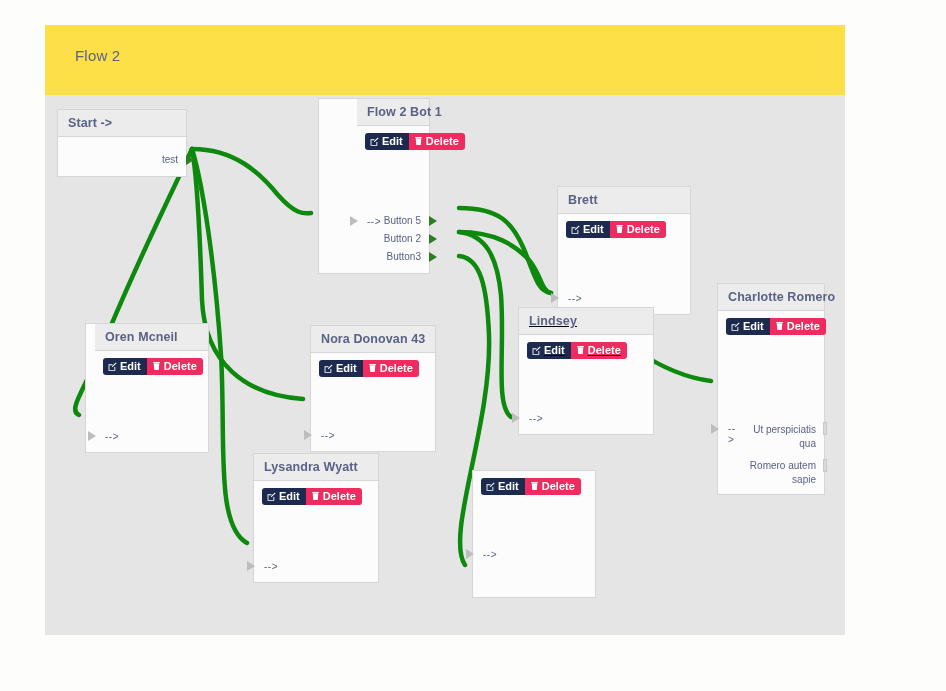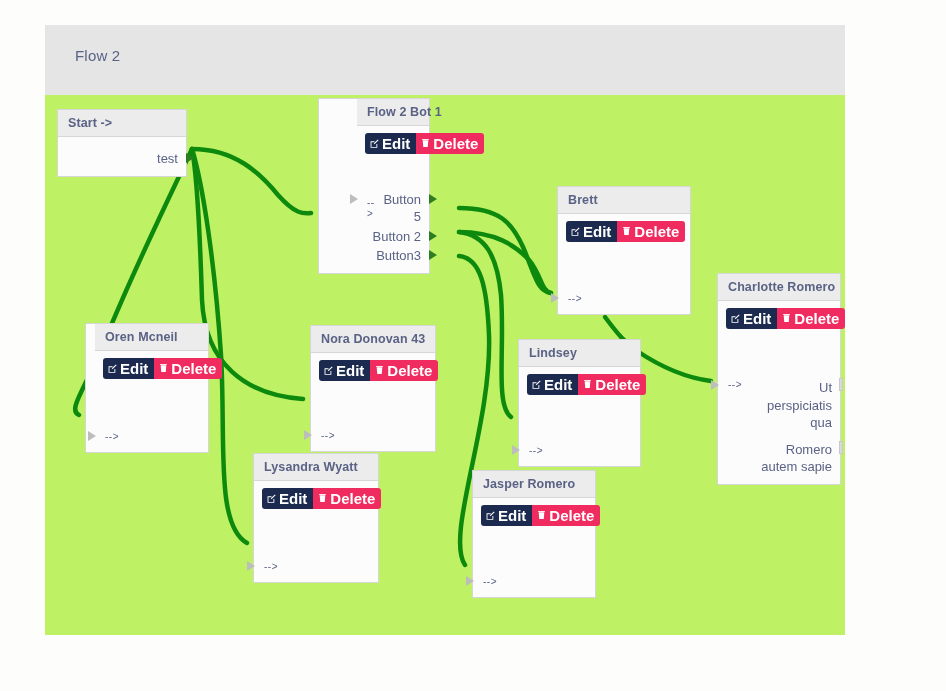--- a/index.html
+++ b/index.html
@@ -19,40 +19,40 @@
     height: 691px;
   }
 
   
   .header-band {
     position: absolute;
     left: 45px;
     top: 25px;
     width: 800px;
     height: 70px;
-    background: #e5e5e5;
+    background: #fde047;
     box-sizing: border-box;
   }
   .flow-title {
     position: absolute;
     left: 30px;
     top: 22px;
     font-size: 15px;
     color: #5a6285;
     letter-spacing: 0.2px;
   }
 
   
   .canvas {
     position: absolute;
     left: 45px;
     top: 95px;
     width: 800px;
     height: 540px;
-    background: #bef264;
+    background: #e5e5e5;
     overflow: hidden;
   }
   .edges-svg {
     position: absolute;
     left: 0;
     top: 0;
     width: 800px;
     height: 540px;
     pointer-events: none;
     z-index: 1;
@@ -83,21 +83,21 @@
   }
 
   .btn-row {
     padding: 7px 0 0 8px;
     display: flex;
   }
   .btn {
     display: inline-flex;
     align-items: center;
     gap: 3px;
-    font-size: 15px;
+    font-size: 11px;
     font-weight: bold;
     color: #ffffff;
     padding: 3px 6px 3px 5px;
     line-height: 1;
     border: none;
     cursor: pointer;
     font-family: "Liberation Sans", sans-serif;
     white-space: nowrap;
   }
   .btn-edit   { background: #1b2a4e; border-radius: 3px 0 0 3px; }
@@ -119,21 +119,21 @@
     justify-content: space-between;
     padding: 1px 8px 1px 10px;
     min-height: 16px;
   }
   .port-in-label {
     font-size: 10px;
     color: #5a6285;
     letter-spacing: 0.5px;
   }
   .port-out-label {
-    font-size: 13px;
+    font-size: 10px;
     color: #5a6285;
     text-align: right;
     margin-left: auto;
     line-height: 1.35;
   }
   .port-out-label.multiline { max-width: 78px; }
 
   
   .conn-in {
     position: absolute;
@@ -160,24 +160,24 @@
     height: 13px;
     background: #d9d9d9;
     border: 1px solid #c9c9c9;
     box-sizing: border-box;
   }
 
   
   #node-start      { left: 12px;  top: 14px;  width: 130px; height: 68px; }
   #node-bot1       { left: 273px; top: 3px;   width: 112px; height: 176px; padding-left: 38px; }
   #node-brett      { left: 512px; top: 91px;  width: 134px; height: 129px; }
-  #node-charlotte  { left: 672px; top: 178px; width: 124px; height: 212px; }
+  #node-charlotte  { left: 672px; top: 188px; width: 108px; height: 212px; }
   #node-oren       { left: 40px;  top: 228px; width: 124px; height: 130px; padding-left: 9px; }
   #node-nora       { left: 265px; top: 230px; width: 126px; height: 127px; }
-  #node-lindsey    { left: 473px; top: 244px; width: 123px; height: 128px; }
+  #node-lindsey    { left: 473px; top: 212px; width: 136px; height: 128px; text-decoration: underline; }
   #node-lysandra   { left: 208px; top: 358px; width: 126px; height: 130px; }
   #node-jasper     { left: 427px; top: 375px; width: 124px; height: 128px; }
 </style>
 </head>
 <body>
 
 <div id="app">
 
   <div class="header-band">
     <div class="flow-title">Flow 2</div>
@@ -454,21 +454,20 @@
         <div class="ports">
           <div class="port-row">
             <span class="conn-in" style="top:4px;"></span>
             <span class="port-in-label">--&gt;</span>
           </div>
         </div>
       </div>
     </div>
 
     <div class="node" id="node-jasper">
-      <div class="node-header">Jasper Romero</div>
       <div class="node-body">
         <div class="btn-row">
           <button class="btn btn-edit">
             <span>
               <svg width="9" height="9" viewBox="0 0 16 16">
                   <path fill="#fff" d="M1 4h7v1.6H2.6v8.8h8.8V9H13v6.4H1z"></path>
                   <path fill="#fff" d="M15.3 2.1 13.9.7 7.4 7.2l-.7 2.1 2.1-.7z"></path>
                 </svg>
             </span>
             <span>Edit</span>

